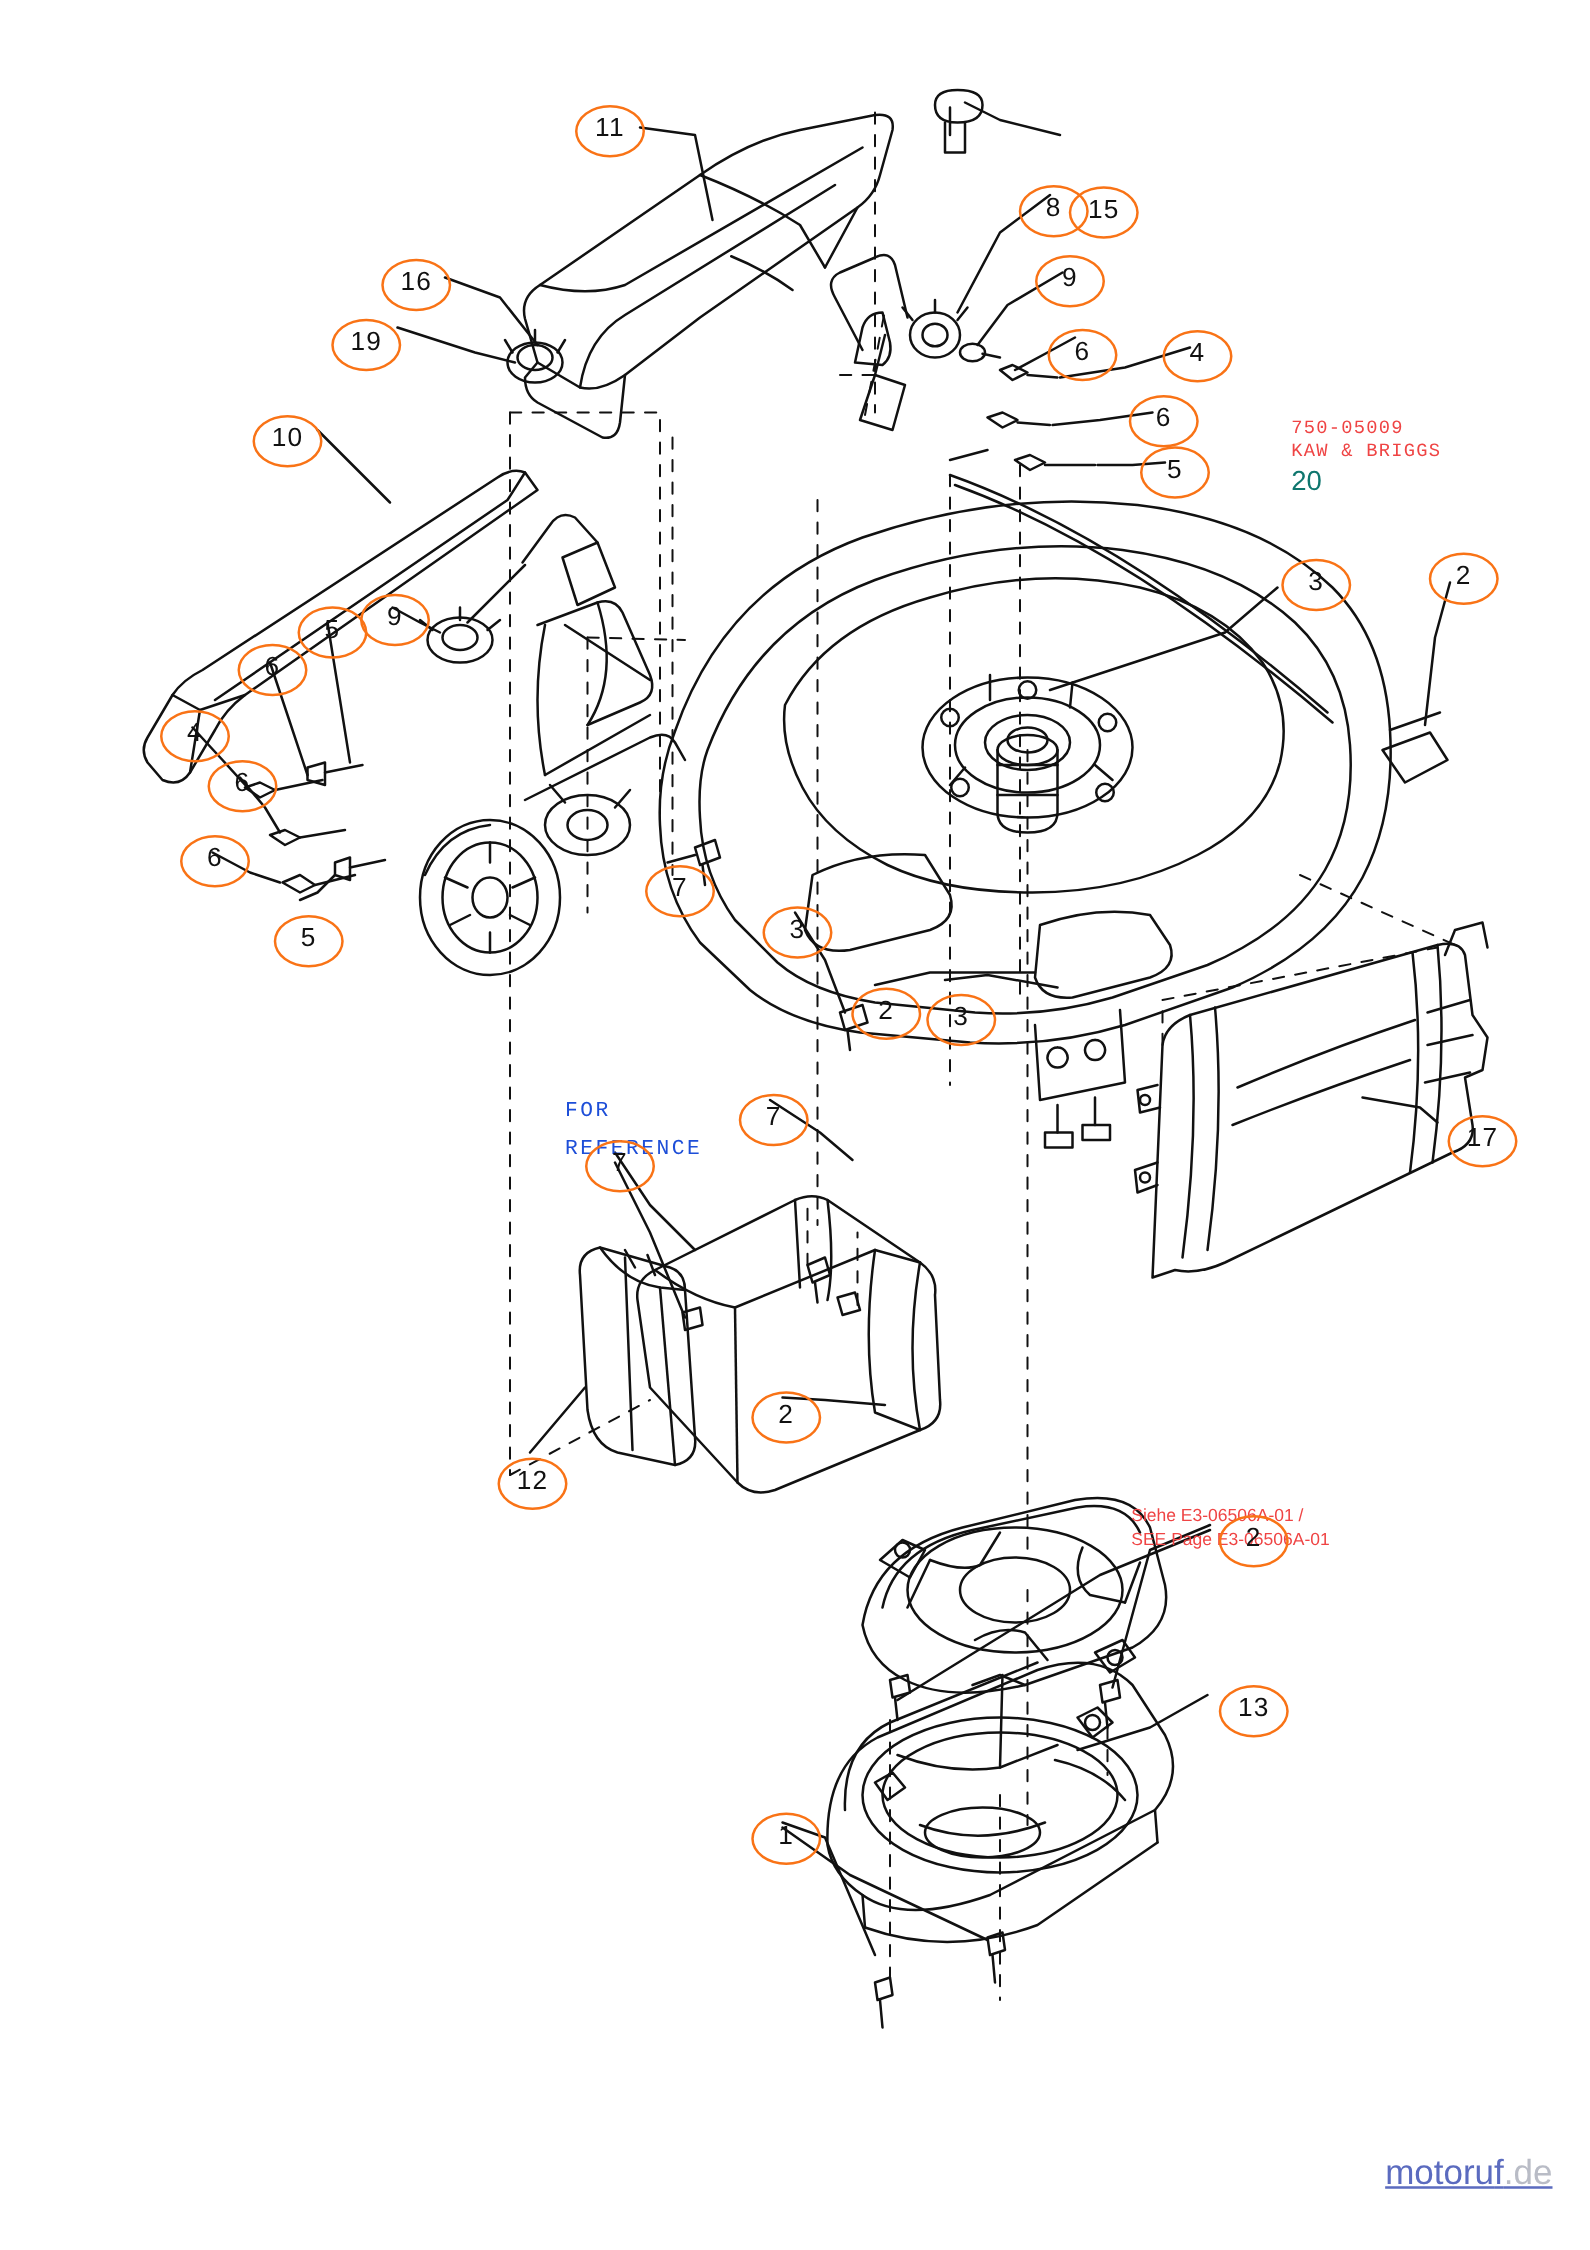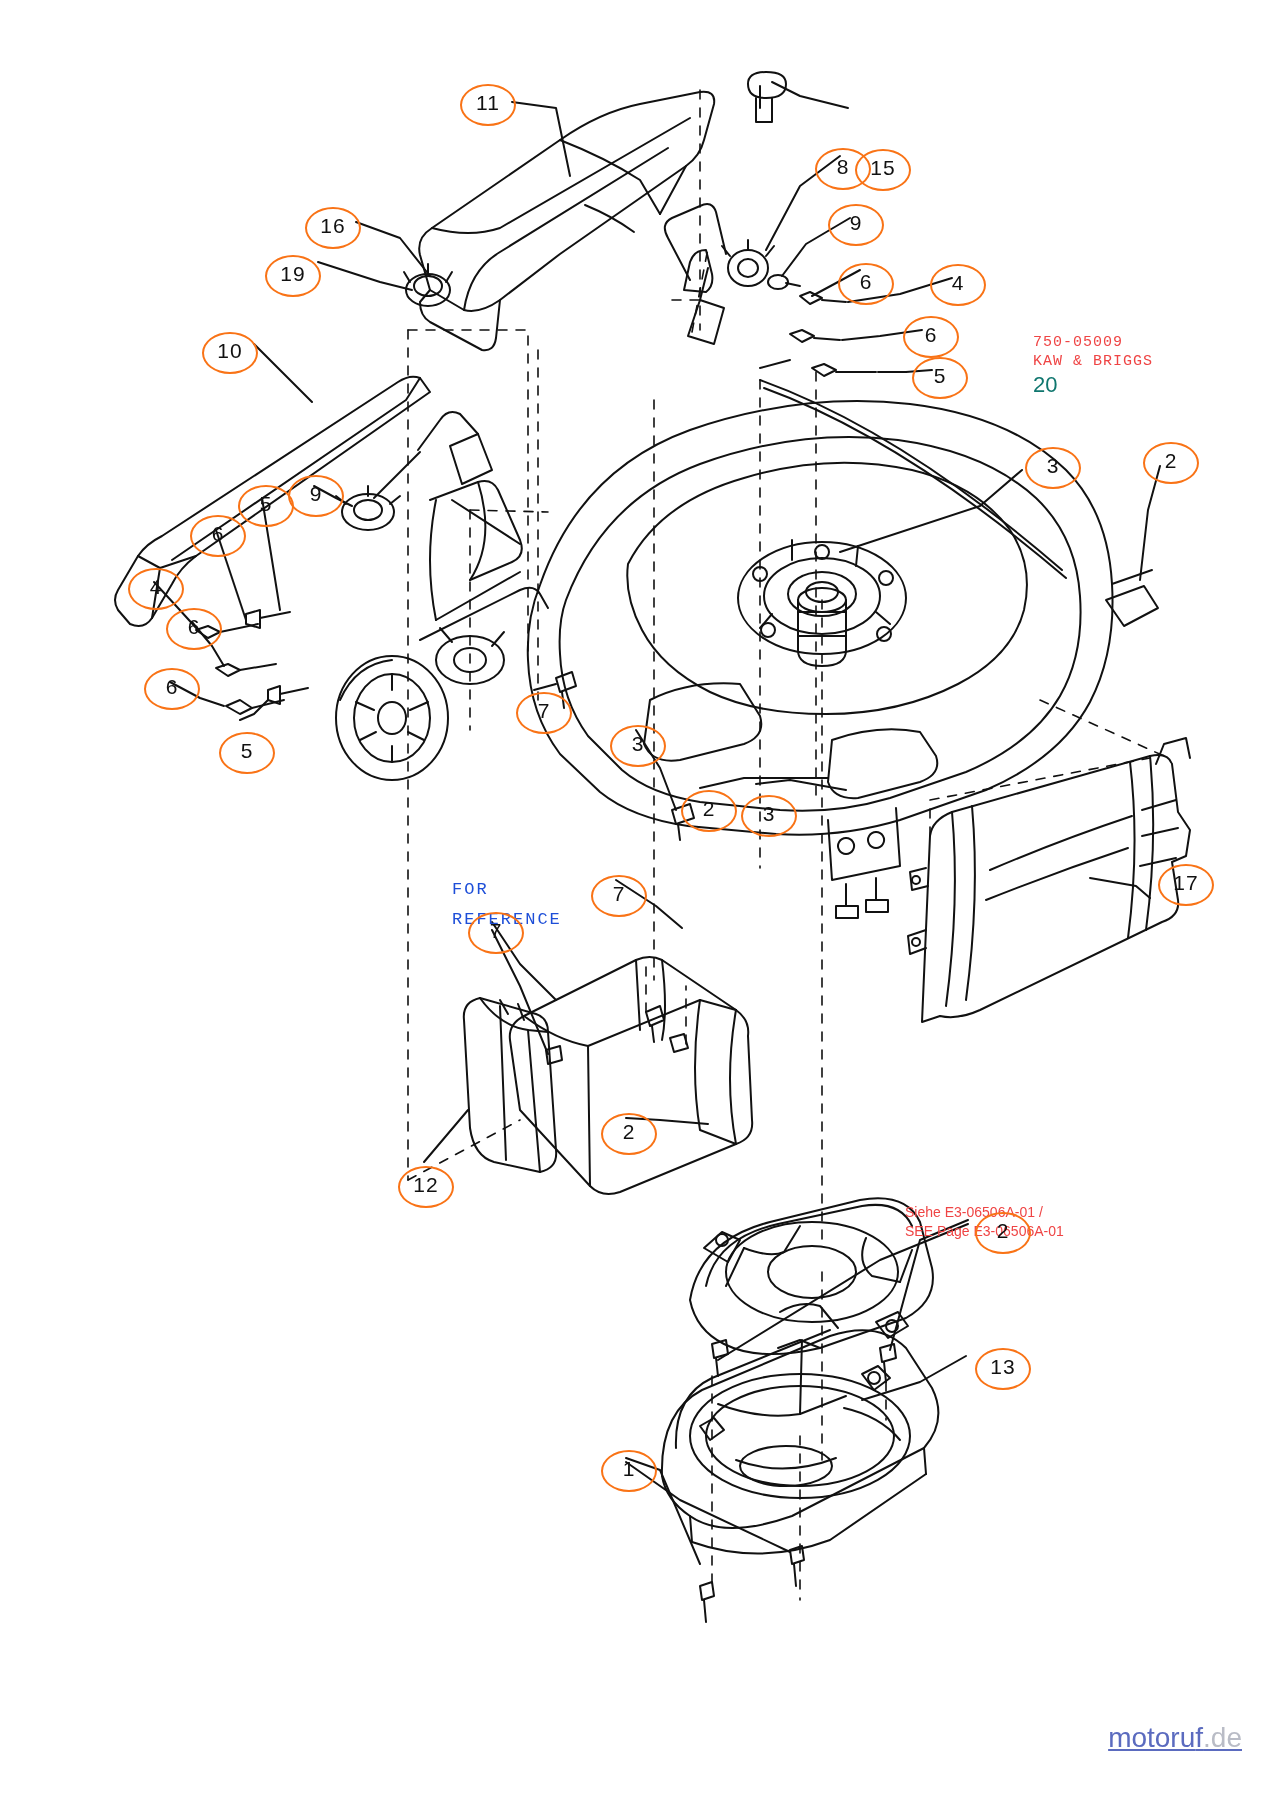--- a/index.html
+++ b/index.html
@@ -417,21 +417,21 @@
   <div class="callout" style="left:190px; top:515px;">6</div>
   <div class="callout" style="left:128px; top:568px;">4</div>
   <div class="callout" style="left:166px; top:608px;">6</div>
   <div class="callout" style="left:144px; top:668px;">6</div>
   <div class="callout" style="left:219px; top:732px;">5</div>
   <div class="callout" style="left:516px; top:692px;">7</div>
   <div class="callout" style="left:610px; top:725px;">3</div>
   <div class="callout" style="left:681px; top:790px;">2</div>
   <div class="callout" style="left:741px; top:795px;">3</div>
   <div class="callout" style="left:591px; top:875px;">7</div>
-  <div class="callout" style="left:1158px; top:864px;">17</div>
+  <div class="callout" style="left:1158px; top:892px;">17</div>
   <div class="callout" style="left:468px; top:912px;">7</div>
   <div class="callout" style="left:601px; top:1113px;">2</div>
   <div class="callout" style="left:398px; top:1166px;">12</div>
   <div class="callout" style="left:975px; top:1212px;">2</div>
   <div class="callout" style="left:975px; top:1348px;">13</div>
   <div class="callout" style="left:601px; top:1450px;">1</div>
 
 
   <div id="watermark"><span>motoru</span><span>f</span><span class="suffix">.de</span></div>
 

